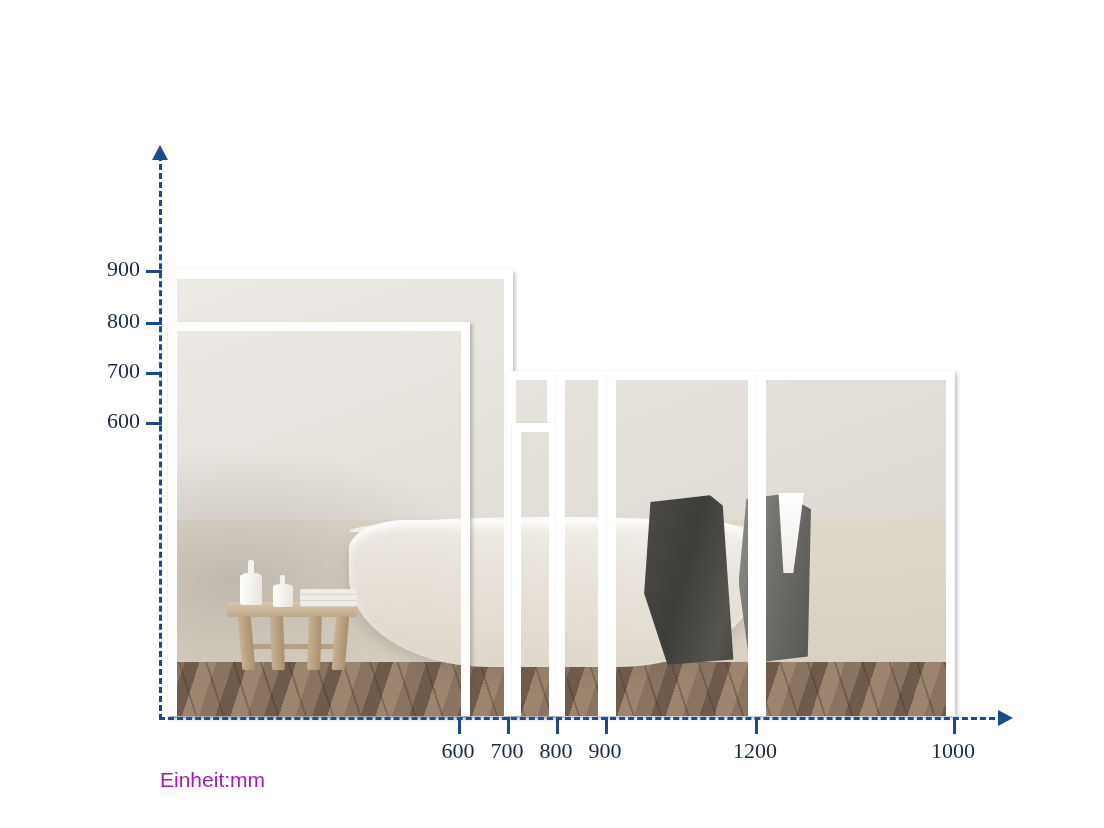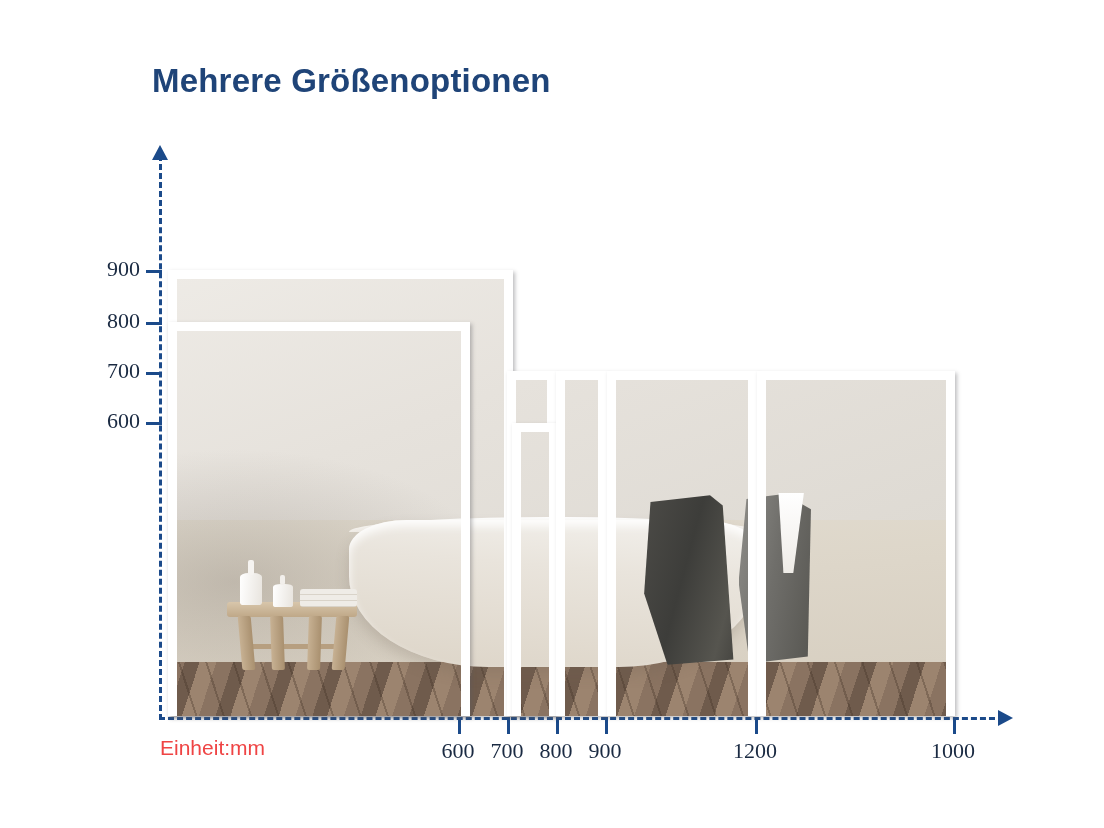--- a/index.html
+++ b/index.html
@@ -50,22 +50,22 @@
   }
 
   
   .xtick{position:absolute;width:0;height:17px;border-left:3px solid #1b4a8a;top:717px;}
   .xtick-label{
     position:absolute;top:738px;
     font-size:22px;color:#1a2a42;white-space:nowrap;text-align:center;
     font-family:"Liberation Serif", serif;
   }
   .unit-label{
-    position:absolute;left:160px;top:736px;
-    font-size:21px;color:#ef4444;white-space:nowrap;
+    position:absolute;left:160px;top:768px;
+    font-size:21px;color:#a21caf;white-space:nowrap;
   }
 
   
   .panel{
     position:absolute;
     background:#ffffff;
     box-sizing:border-box;
     box-shadow:2px 2px 4px rgba(90,90,95,.40);
     overflow:hidden;
   }
@@ -133,21 +133,20 @@
      clip-path:polygon(38% 0%,100% 0%,74% 100%,50% 100%);}
 
   
   .glass .photo{width:100%;height:100%;}
 </style>
 </head>
 <body>
 
 <div id="stage">
 
-  <div class="title">Mehrere Größenoptionen</div>
 
   <div id="panels">
       <div class="panel" style="left: 168px; top: 270px; width: 345px; height: 446px; z-index: 10;">
         <div class="glass" style="left: 9px; top: 9px; width: 327px; height: 437px;">
           <div style="position: absolute; width: 787px; height: 446px; left: -9px; top: -9px;">
             <div class="photo">
               <div class="ph-wall-upper"></div>
               <div class="ph-wall-lower"></div>
               <div class="ph-shadow"></div>
               <div class="ph-floor"></div>

